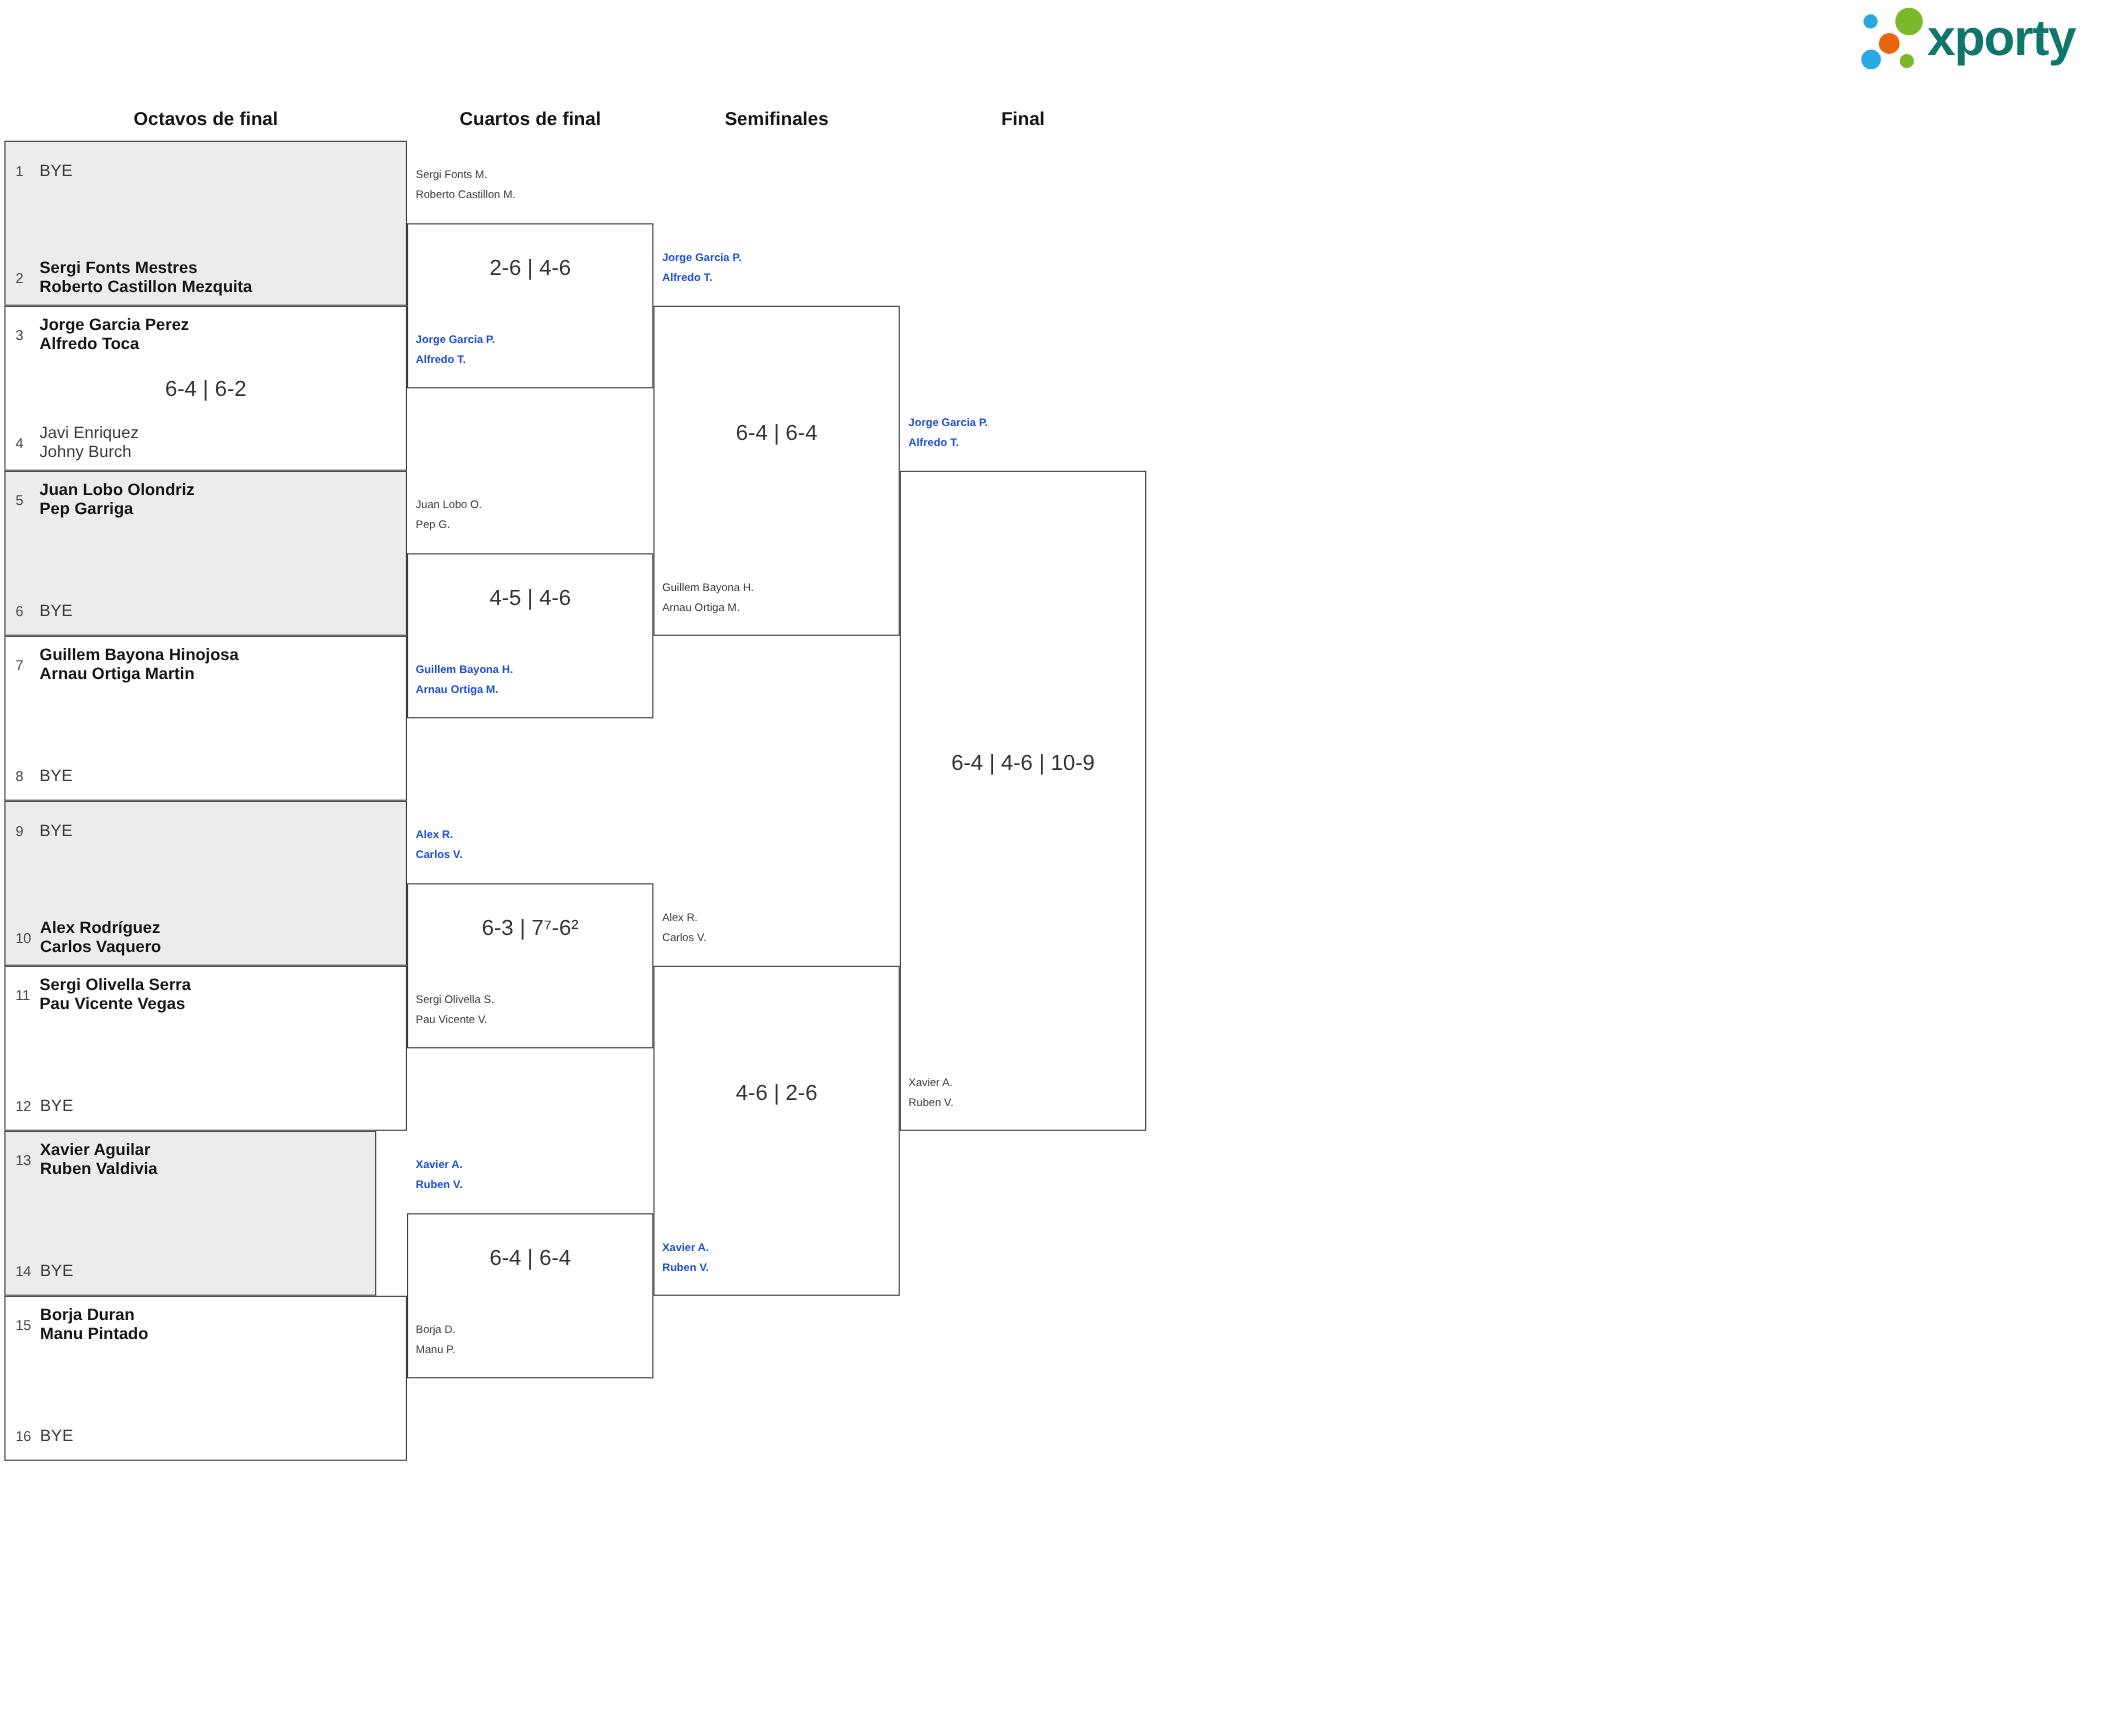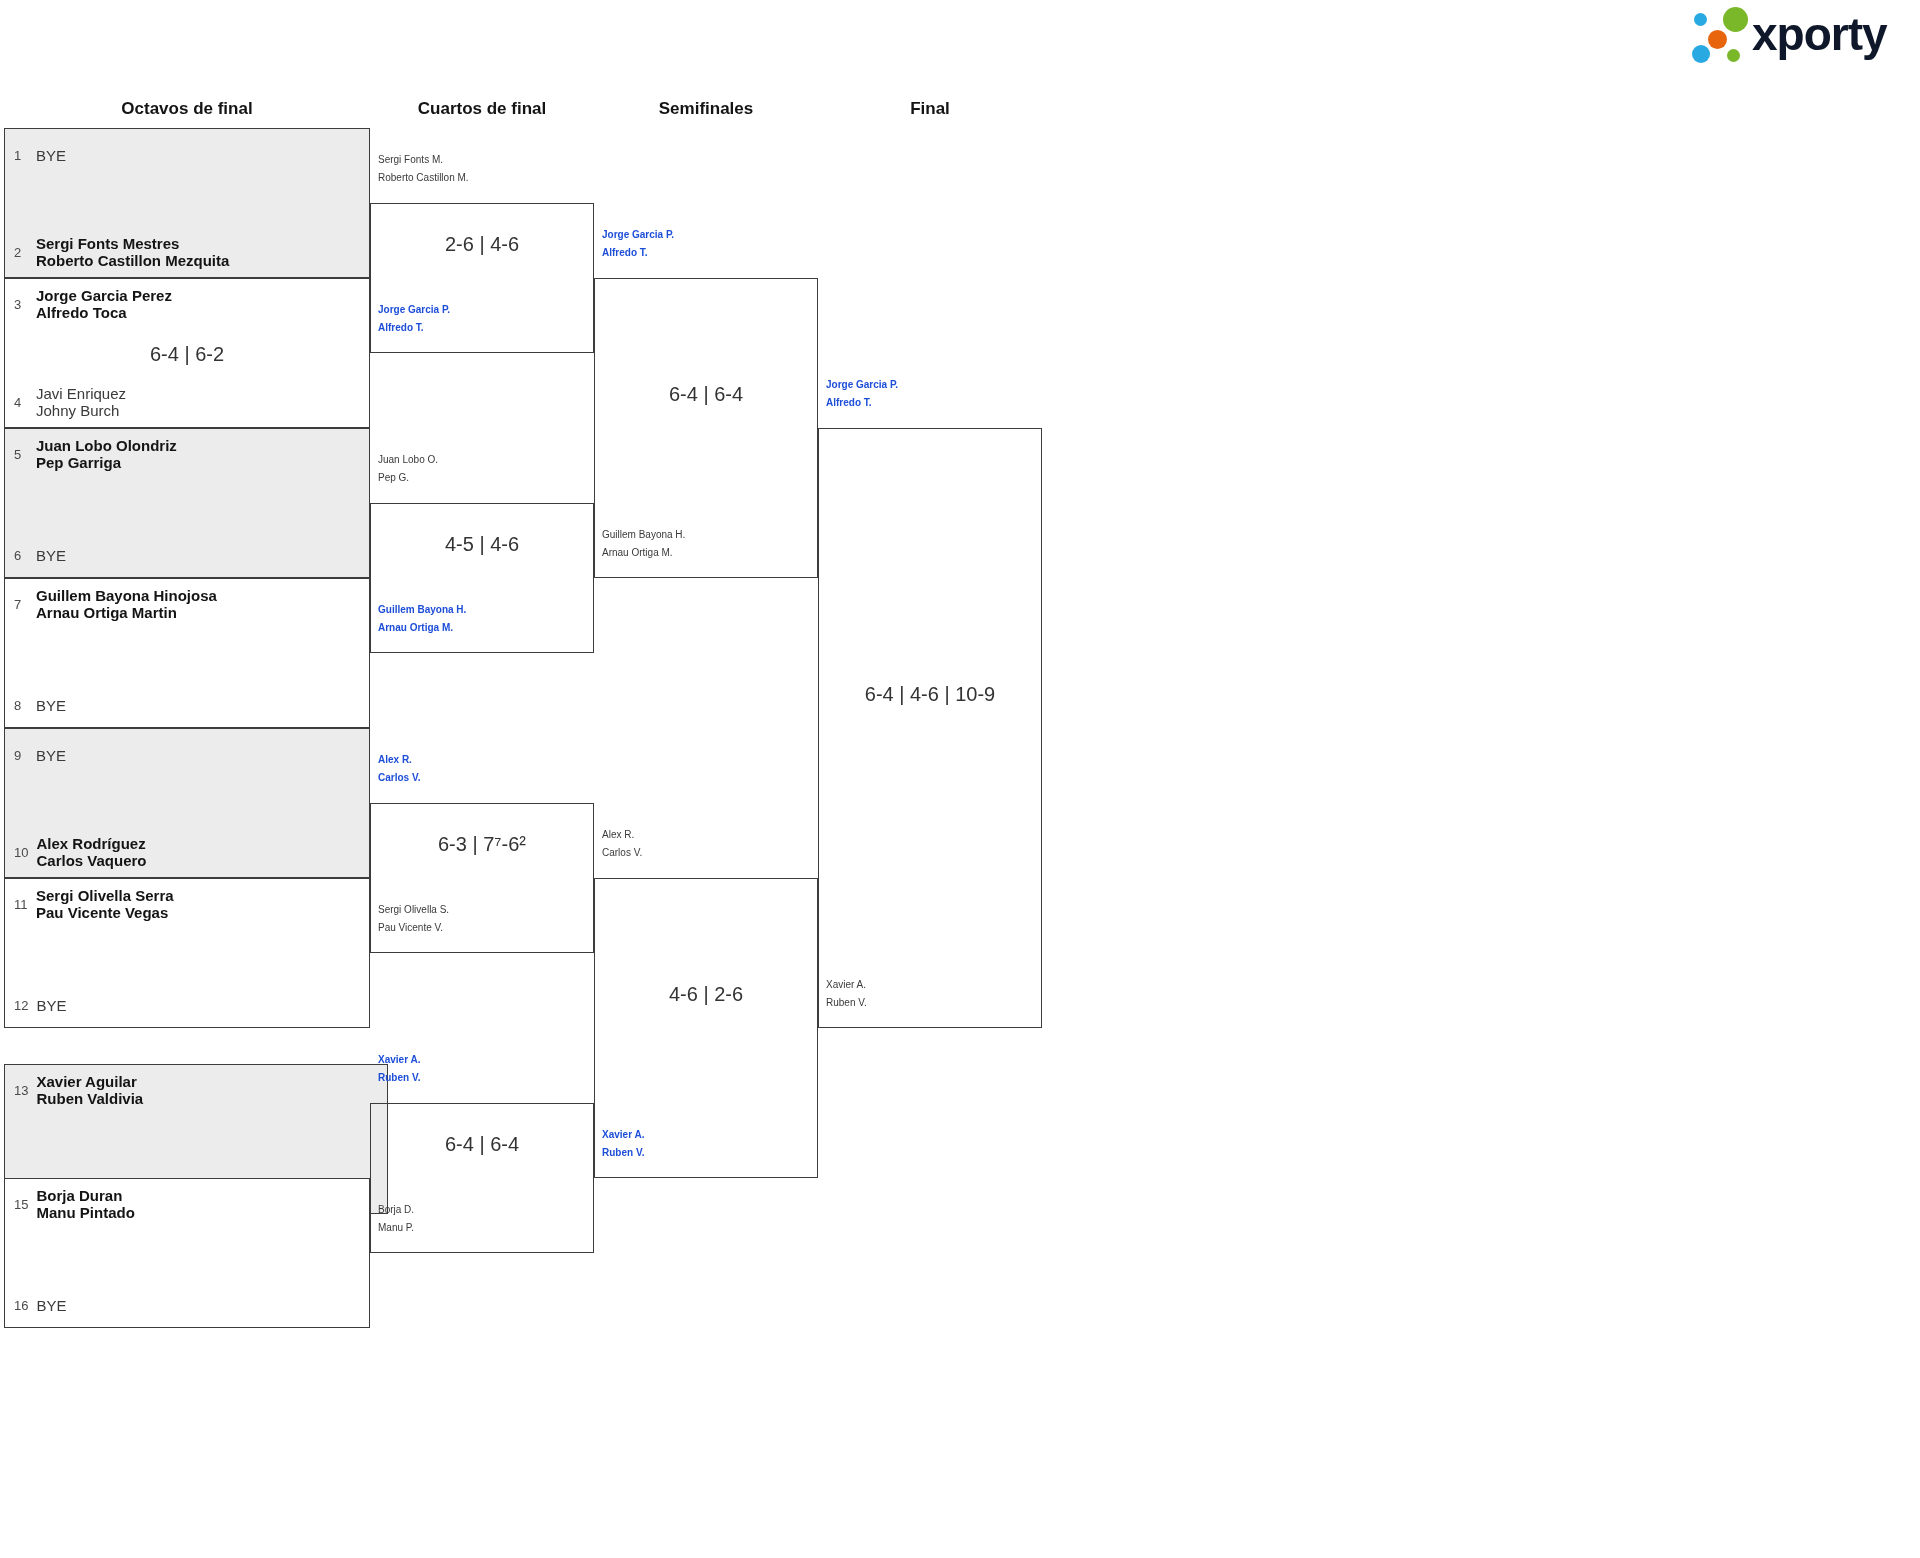--- a/index.html
+++ b/index.html
@@ -45,21 +45,21 @@
   <div class="round-header rh2">Cuartos de final</div>
   <div class="round-header rh3">Semifinales</div>
   <div class="round-header rh4">Final</div>
 
   <div class="logo">
     <span class="dot dot-blue" style="left: 6px; top: 9px; width: 13px; height: 13px; background: rgb(41, 169, 225);"></span>
     <span class="dot dot-green" style="left: 35px; top: 3px; width: 25px; height: 25px; background: rgb(122, 184, 41);"></span>
     <span class="dot dot-orange" style="left: 20px; top: 26px; width: 19px; height: 19px; background: rgb(232, 101, 13);"></span>
     <span class="dot dot-blue" style="left: 4px; top: 41px; width: 18px; height: 18px; background: rgb(41, 169, 225);"></span>
     <span class="dot dot-green" style="left: 39px; top: 45px; width: 13px; height: 13px; background: rgb(122, 184, 41);"></span>
-    <span class="logo-text" style="color: #0f172a;">xporty</span>
+    <span class="logo-text" style="color: #0f766e;">xporty</span>
   </div>
 
 <div class="match-box shaded" style="left: 4px; top: 128px; width: 366px; height: 150px;">
       <div class="slot slot-a single">
         <span class="seed">1</span>
         <div class="names">
           <div>BYE</div>
         </div>
       </div>
       <div class="slot slot-b winner">
@@ -140,21 +140,21 @@
           <div>Pau Vicente Vegas</div>
         </div>
       </div>
       <div class="slot slot-b single">
         <span class="seed">12</span>
         <div class="names">
           <div>BYE</div>
         </div>
       </div>
     </div>
-    <div class="match-box shaded" style="left: 4px; top: 1064px; width: 384px; height: 150px;">
+    <div class="match-box shaded" style="left: 4px; top: 1028px; width: 338px; height: 150px;">
       <div class="slot slot-a winner">
         <span class="seed">13</span>
         <div class="names">
           <div>Xavier Aguilar</div>
           <div>Ruben Valdivia</div>
         </div>
       </div>
       <div class="slot slot-b single">
         <span class="seed">14</span>
         <div class="names">

